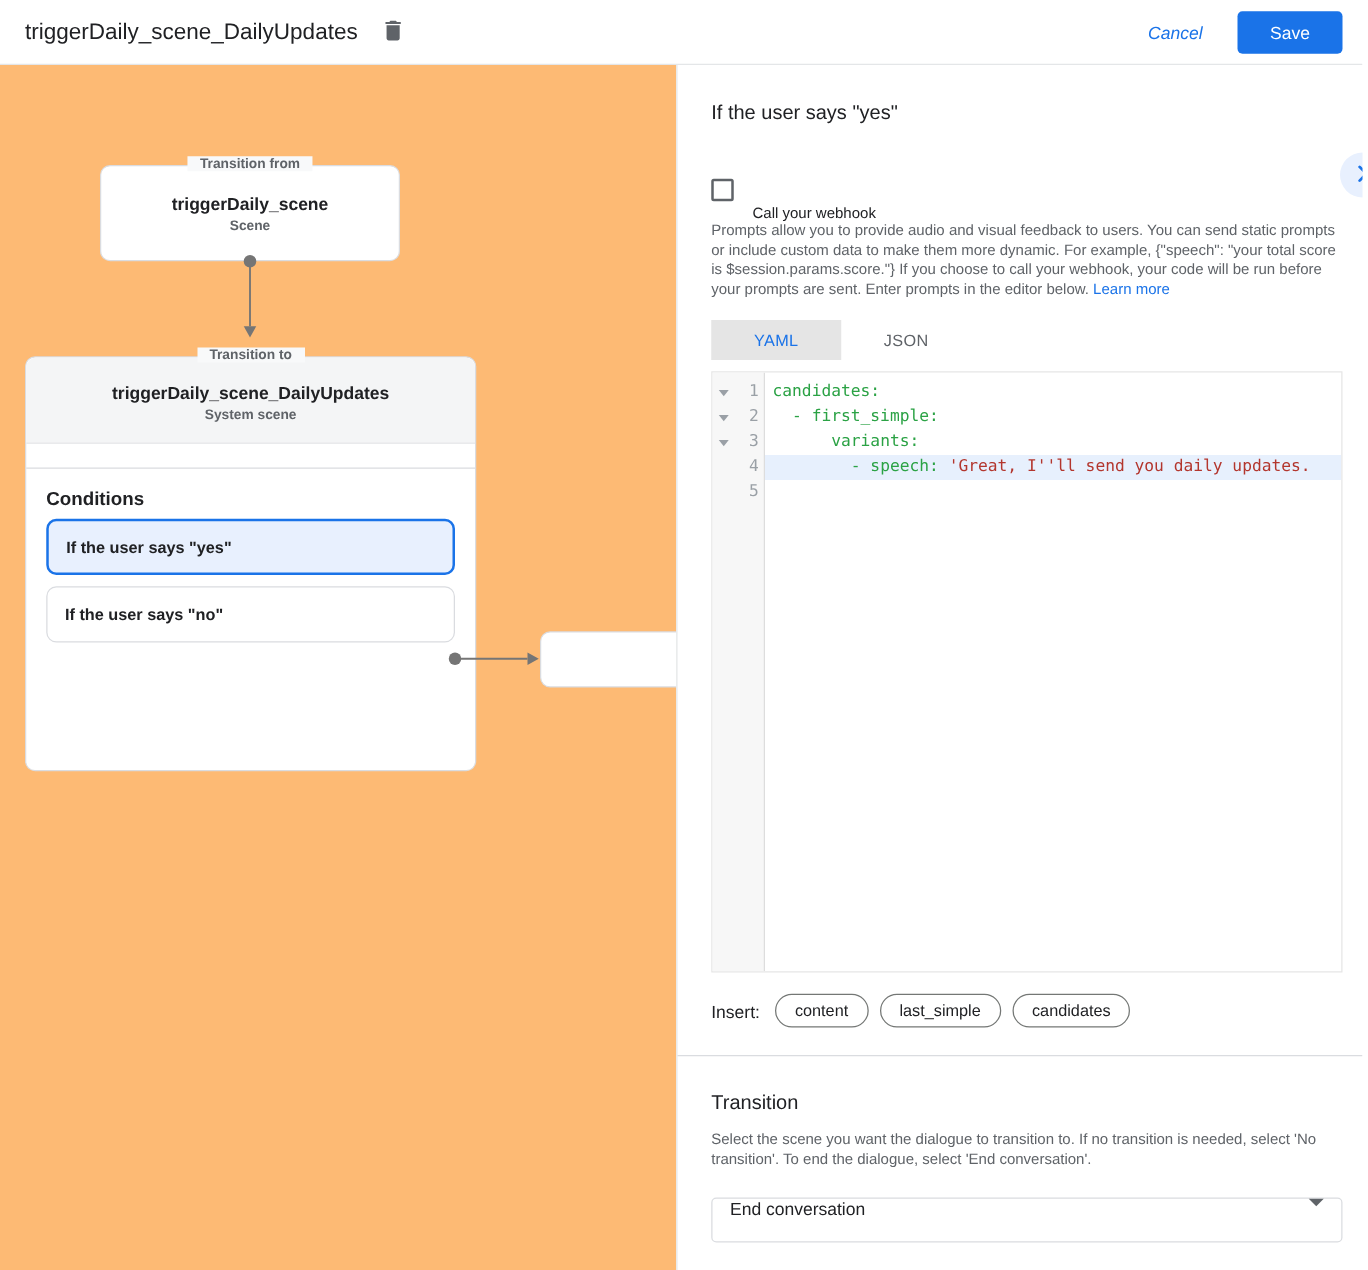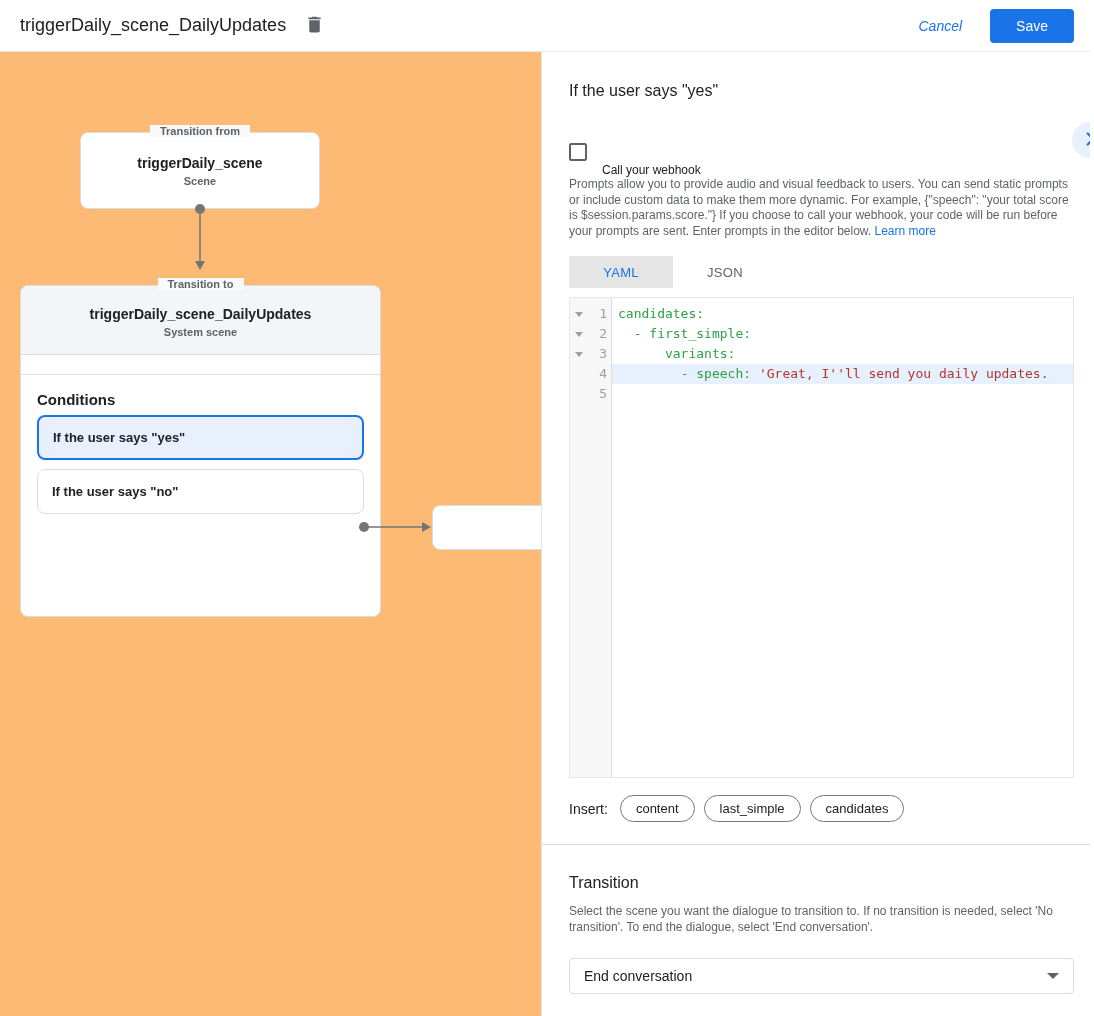--- a/index.html
+++ b/index.html
@@ -122,21 +122,21 @@
   .insert-row { margin-top:17px; display:flex; align-items:center; gap:9px; }
   .insert-label { font-size:14px; color:#202124; margin-right:3px; }
   .pill {
     border:1px solid #747775; border-radius:14px; background:#fff; color:#202124;
     font-size:13px; font-family:inherit; padding:5px 15px; cursor:pointer;
   }
   .panel-divider { border-top:1px solid #dadce0; margin:22px -16px 0 -27px; }
   .transition-heading { margin-top:29px; font-size:16px; font-weight:400; color:#202124; }
   .dropdown {
     margin-top:23px; height:36px; border:1px solid #dadce0; border-radius:4px;
-    display:flex; align-items:center; justify-content:space-between; padding:0 14px;
+    display:flex; justify-content:space-between; padding:0 14px;
     font-size:14px; color:#202124; cursor:pointer; background:#fff;
   }
   .caret { width:0; height:0; border-left:6px solid transparent; border-right:6px solid transparent; border-top:6px solid #5f6368; }
 </style>
 </head>
 <body>
 
 <div class="app">
 
   <header class="topbar">

